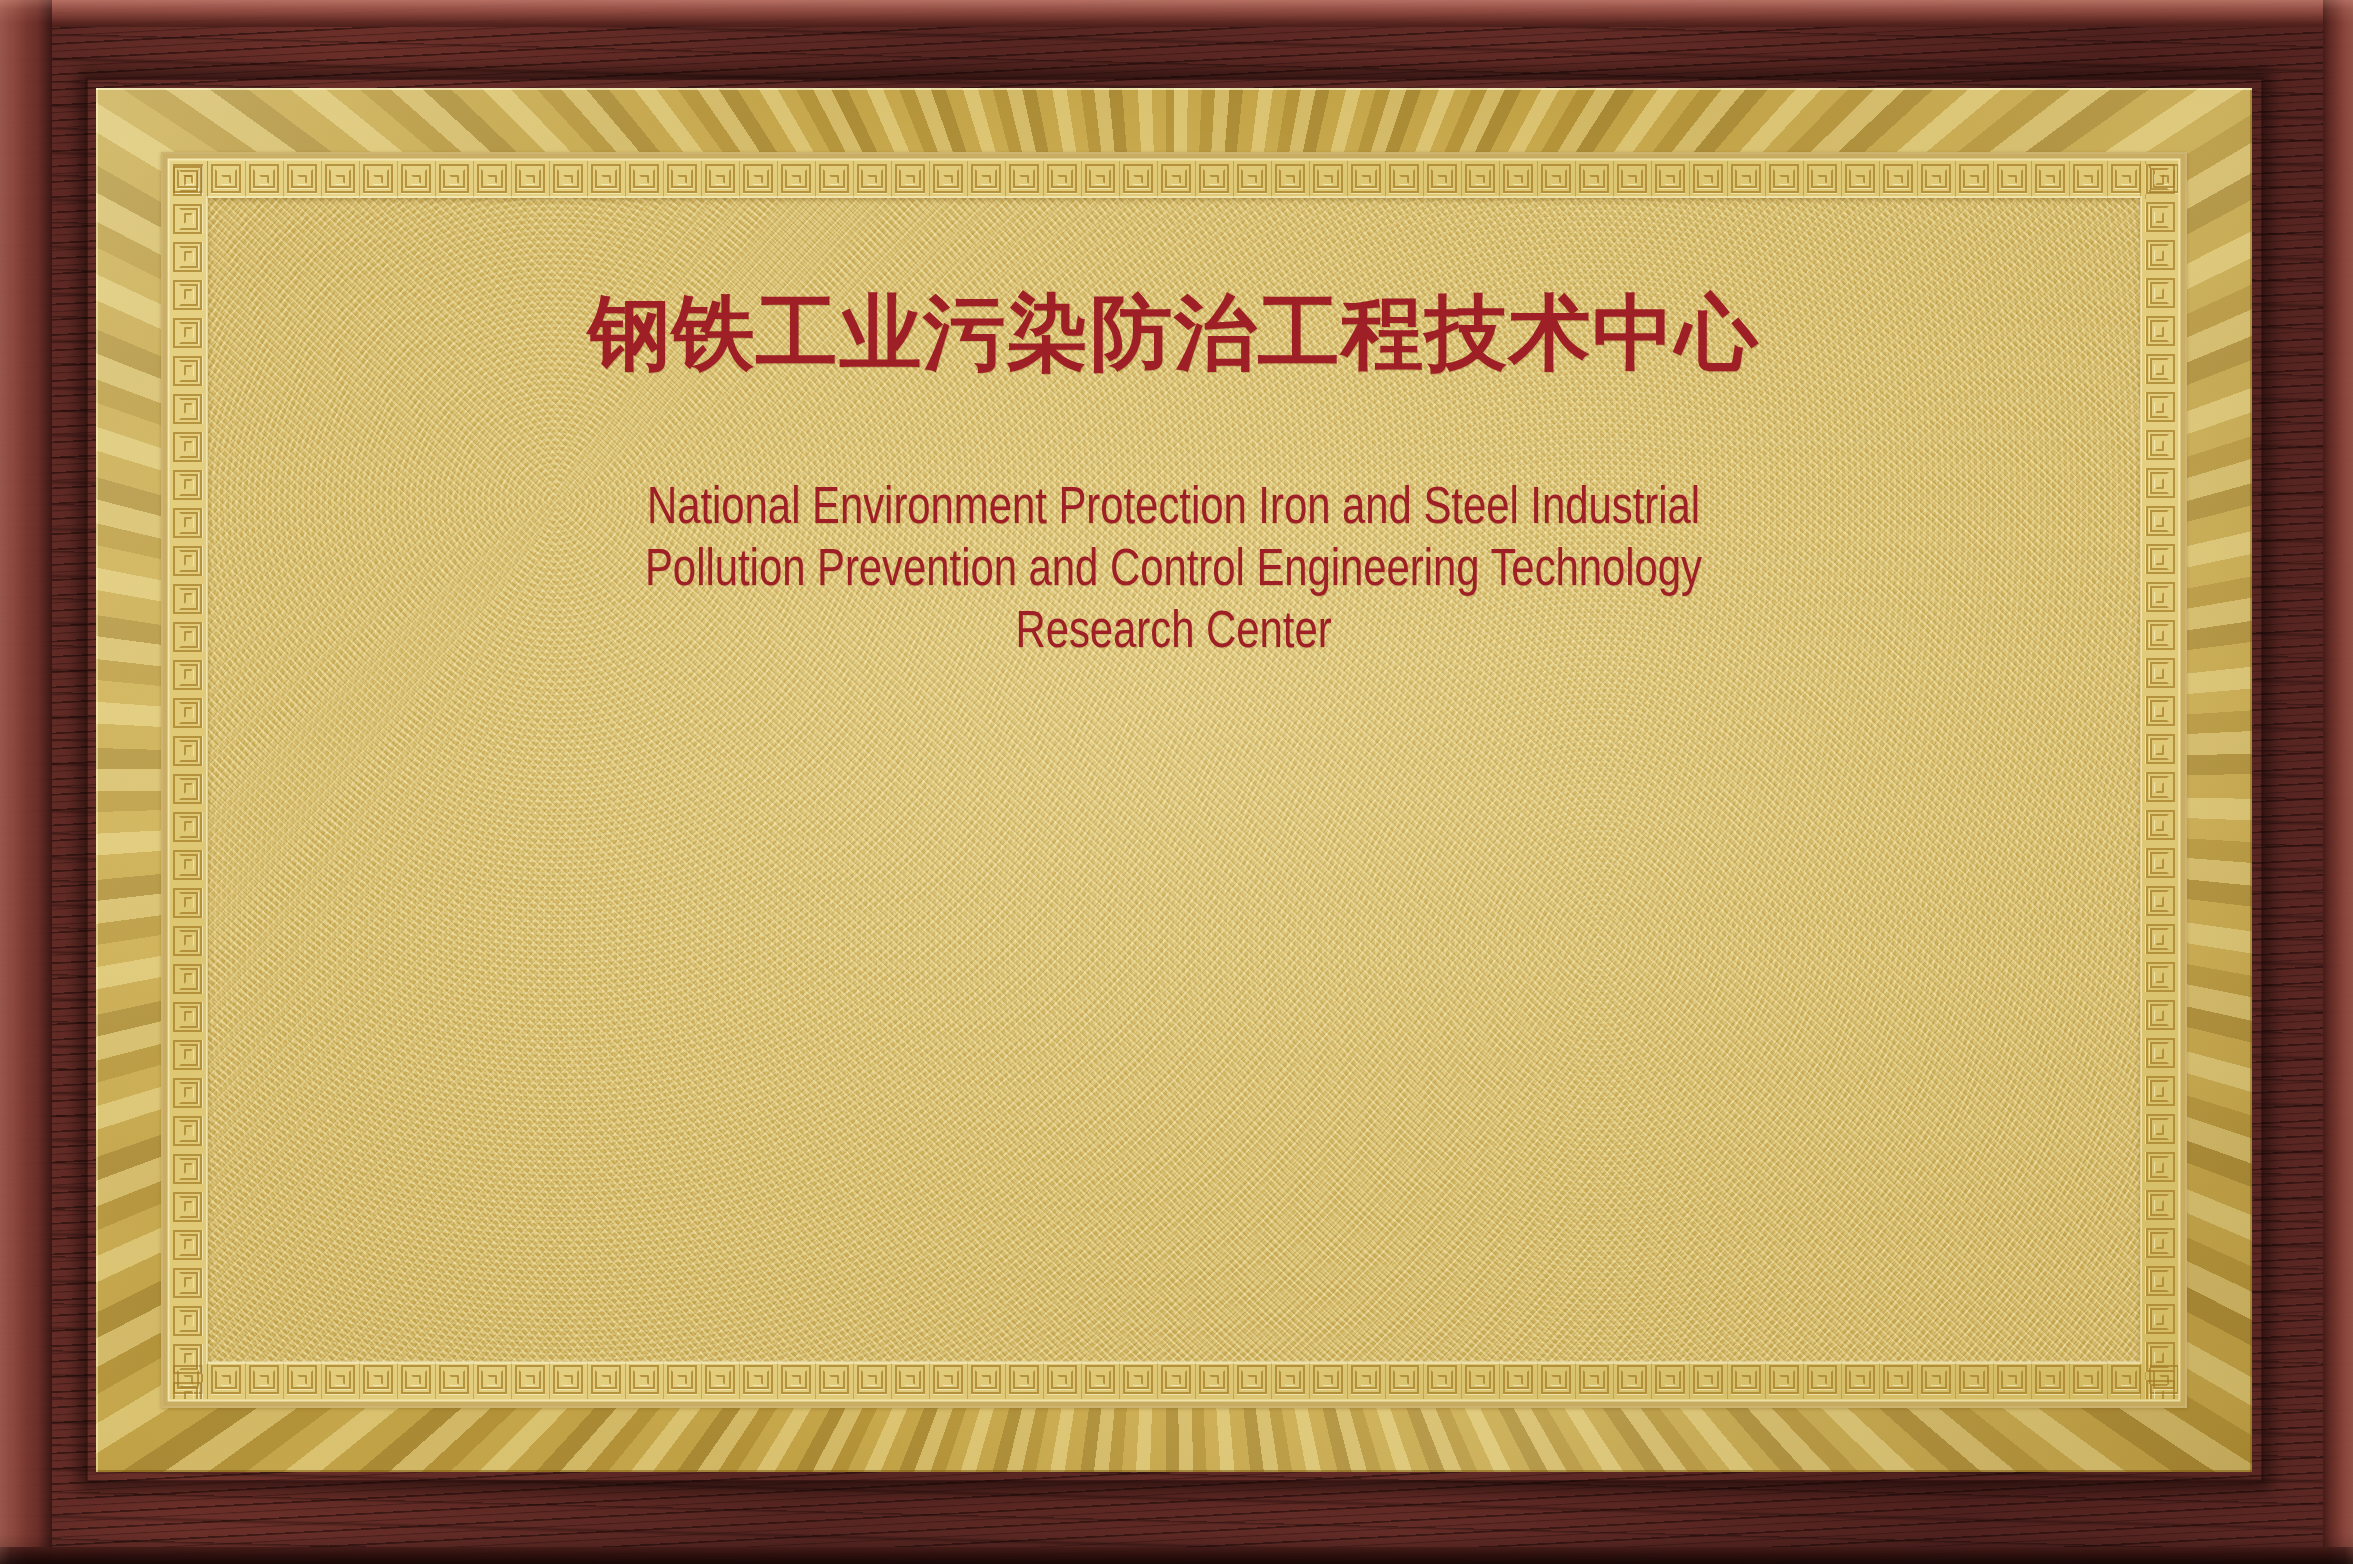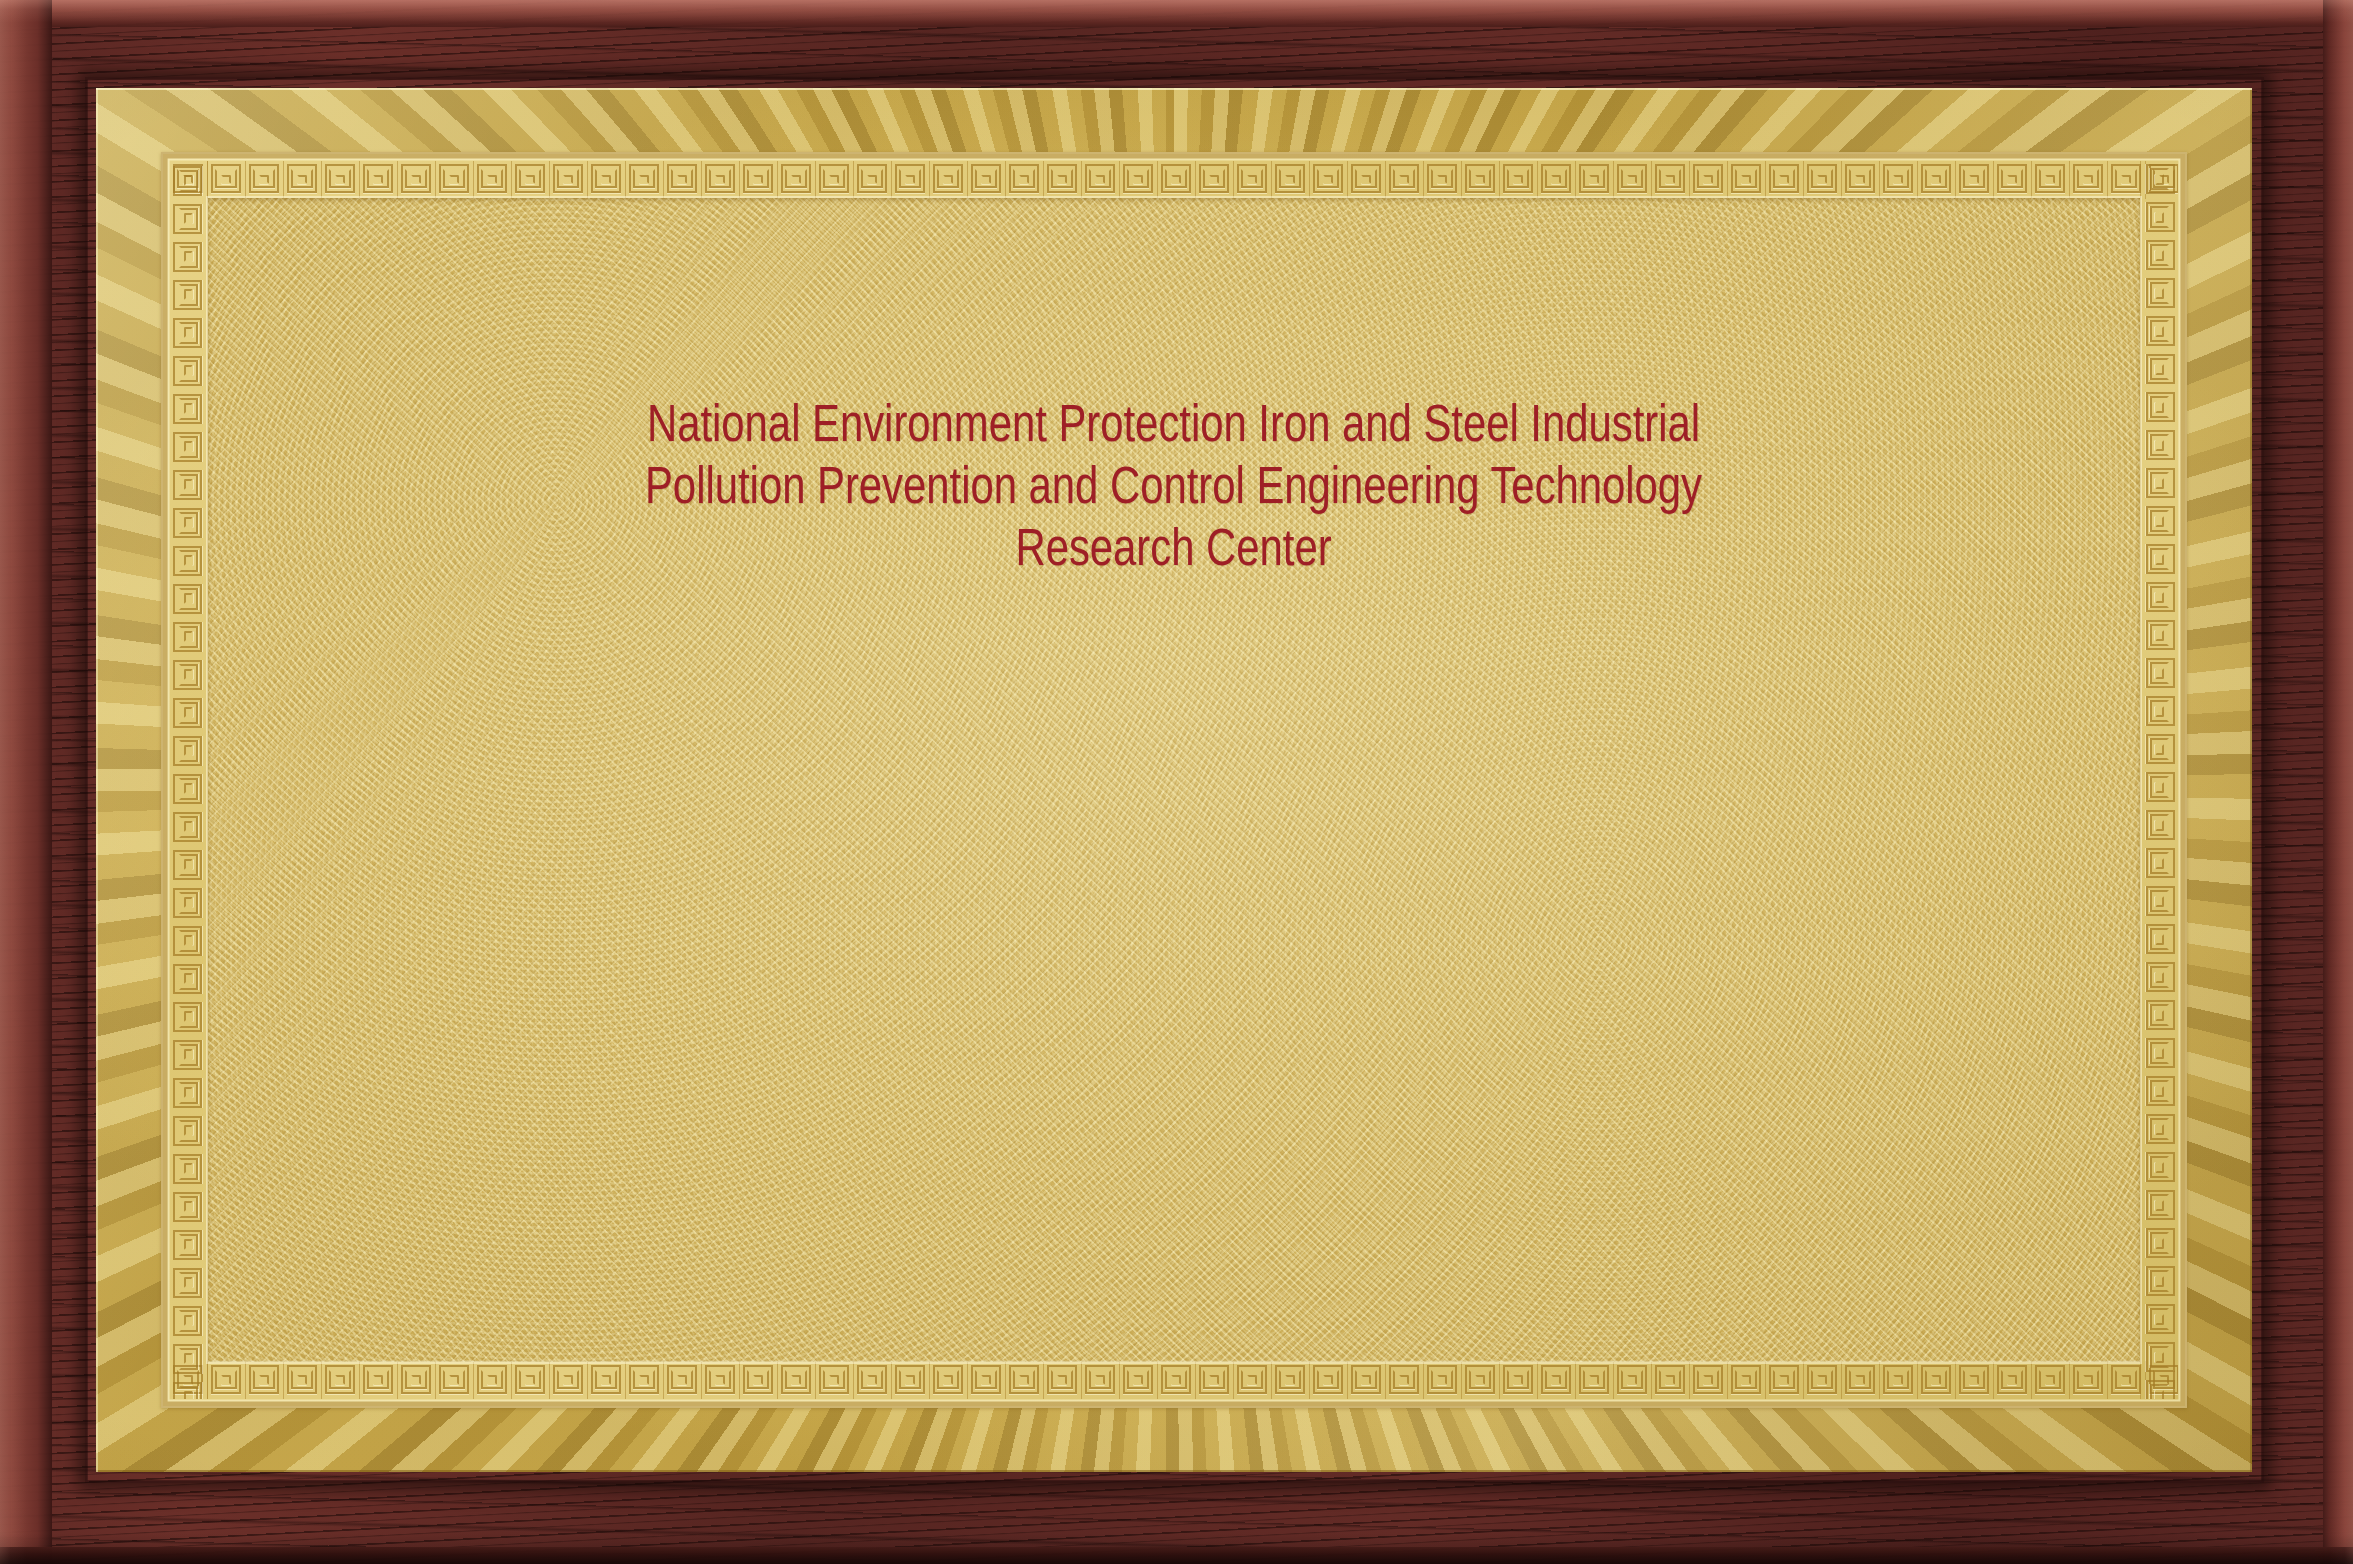--- a/index.html
+++ b/index.html
@@ -1131,20 +1131,21 @@
               <div class="sp3"></div>
             </div>
           </div>
         </div>
       <div class="band-frame"></div>
     </div>
 
     <div class="field"></div>
 
     <div class="content">
+      <div class="cn cn2">钢铁工业污染防治工程技术中心</div>
       <div class="en">
         <div>National Environment Protection Iron and Steel Industrial</div>
         <div>Pollution Prevention and Control Engineering Technology</div>
         <div>Research Center</div>
       </div>
     </div>
 
     <div class="plate-edge"></div>
   </div>
 

